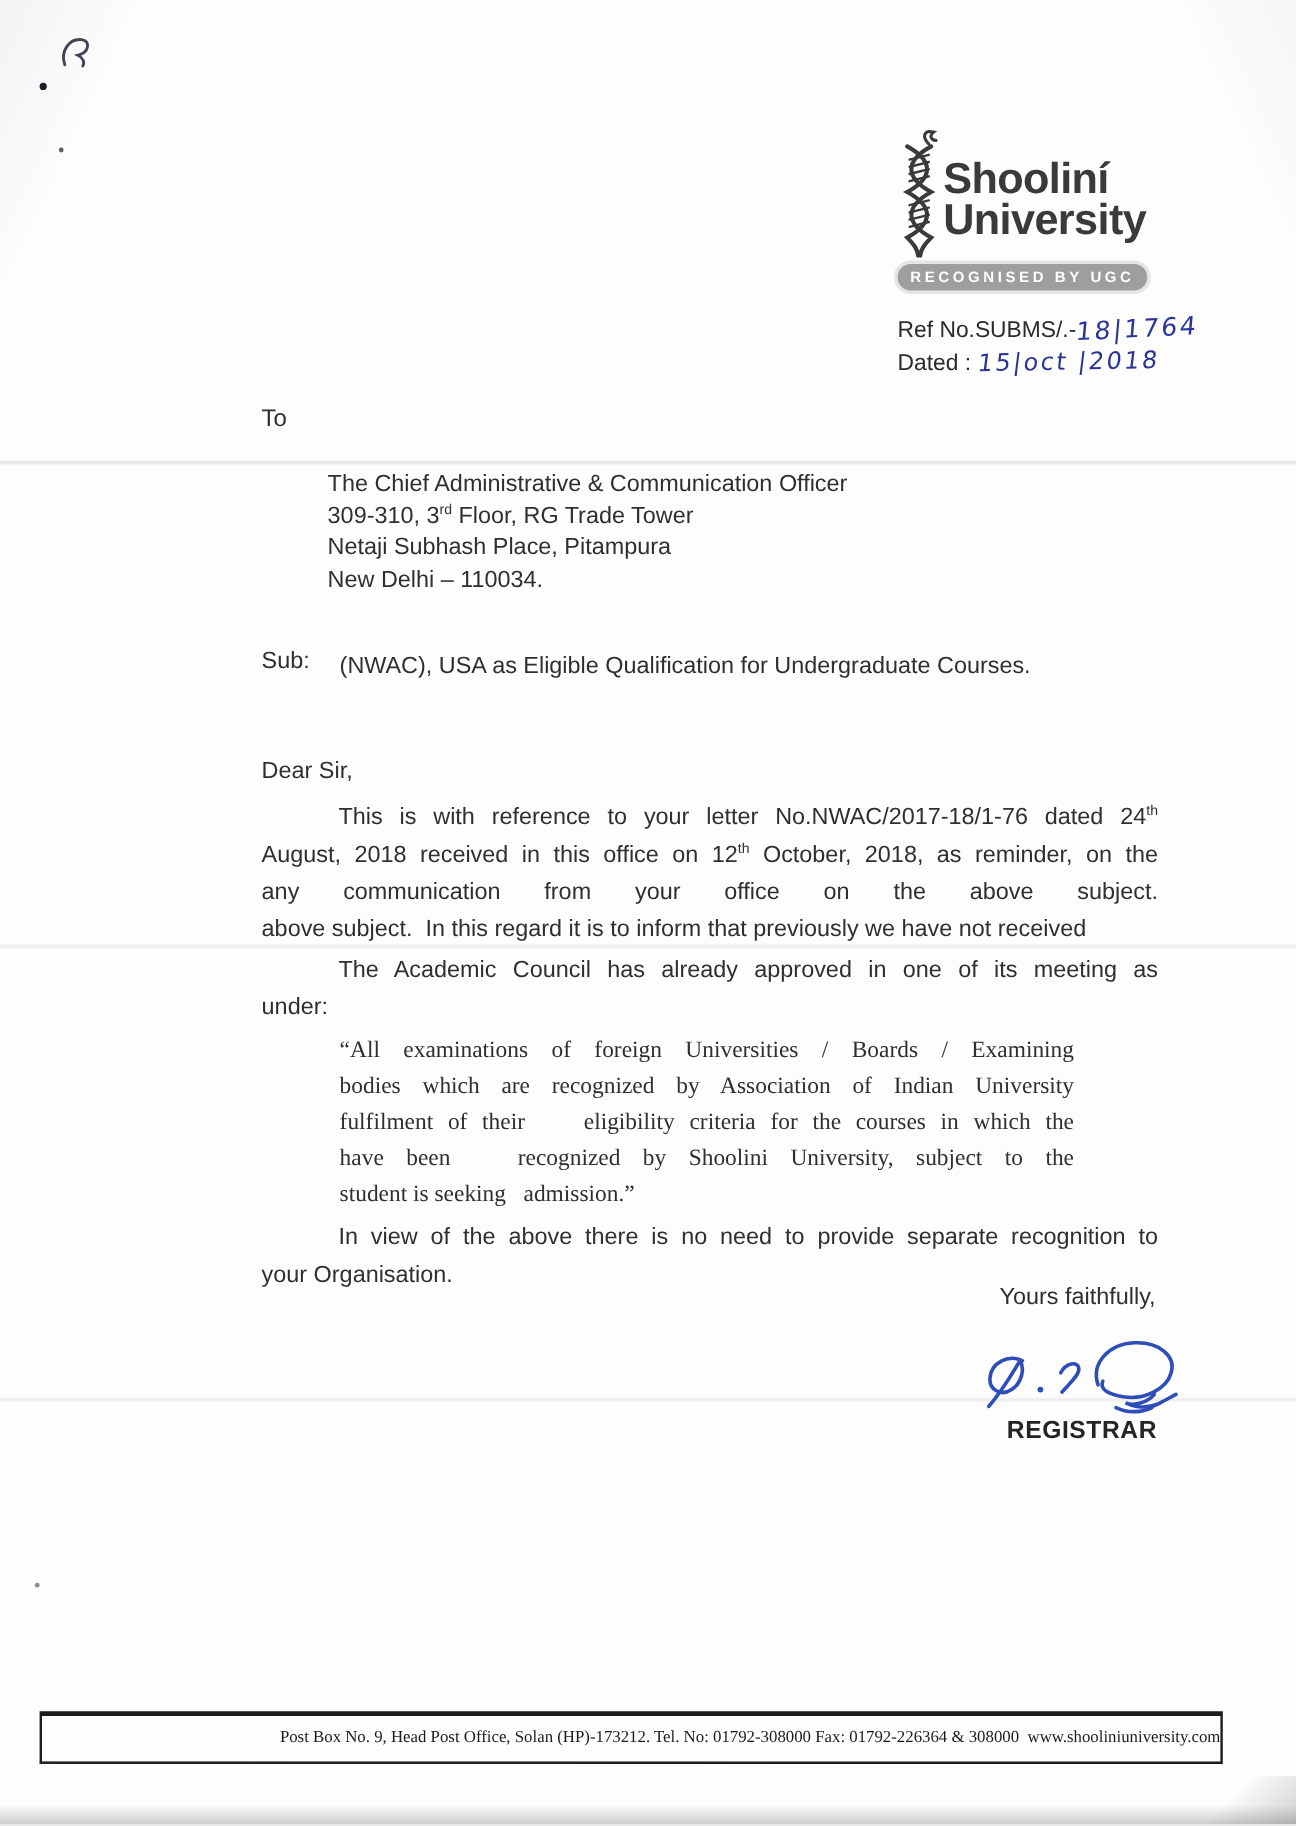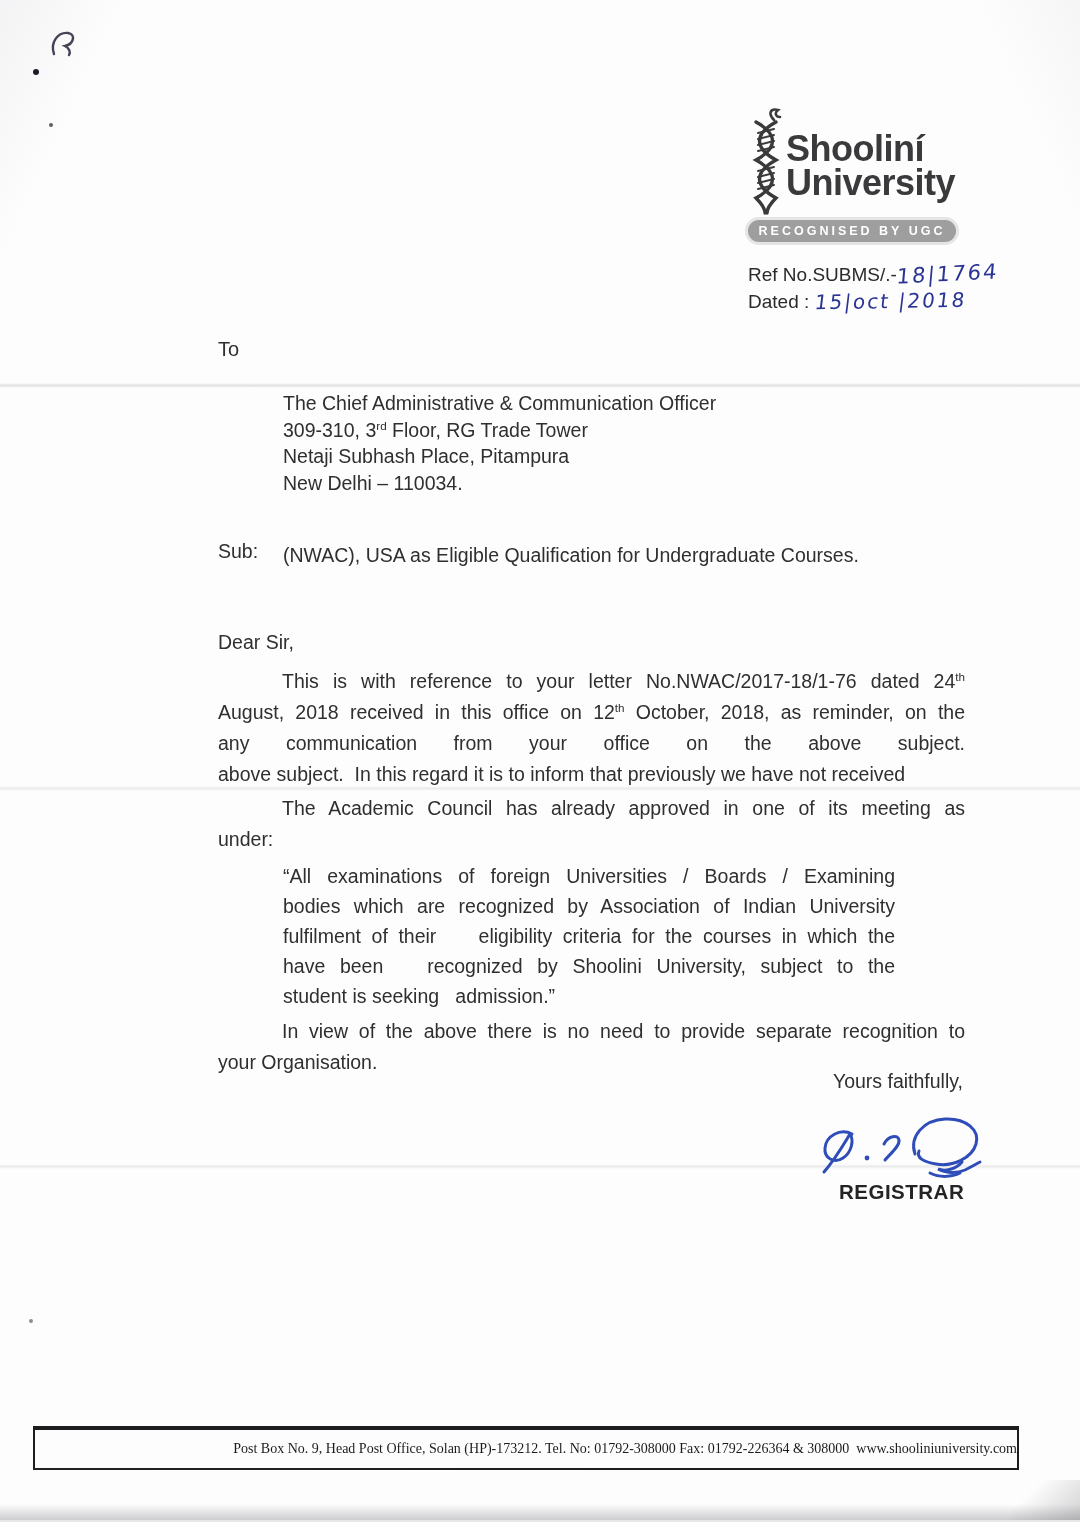--- a/index.html
+++ b/index.html
@@ -35,31 +35,31 @@
     box-shadow:0 0 0 3px rgba(158,158,158,.25);}
   .refline,.dateline{position:absolute;left:748px;font-size:19px;color:#2b2b2d;white-space:nowrap;}
   .refline{top:262px;} .dateline{top:289px;}
   .handwrite{display:inline-block;font-family:"DejaVu Sans",sans-serif;
     color:var(--handwriting-ink,#2a3494);font-size:21px;letter-spacing:2px;
     transform:skewX(-8deg) rotate(-3deg);vertical-align:baseline;}
   .dateline .handwrite{transform:skewX(-8deg) rotate(-1deg);font-size:20px;}
 
   
   .to{position:absolute;left:218px;top:338px;font-size:20px;}
-  .address{position:absolute;left:283px;top:390px;font-size:19.5px;}
+  .address{position:absolute;left:273px;top:390px;font-size:19.5px;}
   .address .tline{line-height:26.5px;}
   .sub-label{position:absolute;left:218px;top:540px;font-size:19.5px;}
   .sub-text{position:absolute;left:283px;top:540px;width:682px;font-size:19.5px;}
   .sub-text .tline{line-height:30px;}
   .dear{position:absolute;left:218px;top:631px;font-size:19.5px;}
   .para{position:absolute;left:218px;width:747px;font-size:19.5px;}
   .para .tline{line-height:31px;}
   .p1{top:666px;} .p2{top:793px;} .p3{top:1016px;}
   .quote{position:absolute;left:283px;top:861px;width:612px;font-size:19.5px;}
-  .quote .tline{line-height:30px;}
+  .quote .tline{line-height:30px;font-family:Liberation Serif, serif;}
   .justify .tline{text-align:justify;text-align-last:justify;}
   .justify .tline:last-child{text-align-last:left;}
   .indent-first .tline:first-child{text-indent:64px;}
   sup{font-size:60%;line-height:0;vertical-align:super;}
 
   .valediction{position:absolute;right:117px;top:1070px;font-size:19.5px;}
   .signature{position:absolute;left:812px;top:1112px;}
   .registrar{position:absolute;left:839px;top:1180px;font-size:20.5px;font-weight:bold;letter-spacing:.5px;color:#242426;}
 
   

